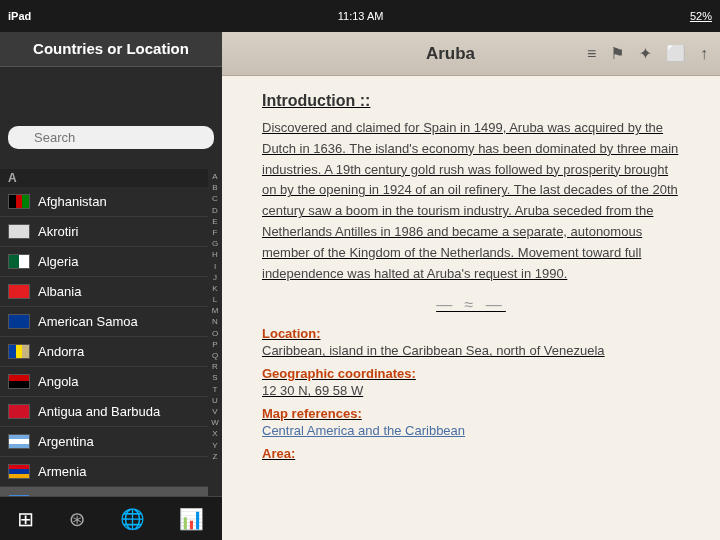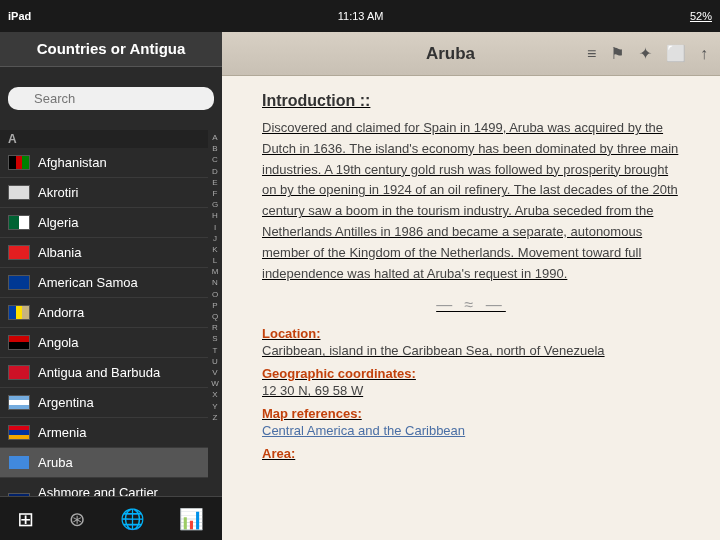--- a/index.html
+++ b/index.html
@@ -45,20 +45,21 @@
     }
     .sidebar-title {
       color: #fff;
       font-size: 15px;
       font-weight: bold;
     }
 
     .search-container {
       padding: 20px 8px;
       background: #2a2a2a;
+      margin-top: 39px;
     }
     .search-box {
       width: 100%;
       background: #f0f0f0;
       border: none;
       border-radius: 10px;
       padding: 4px 10px 4px 26px;
       font-size: 13px;
       color: #333;
       outline: none;
@@ -264,21 +265,21 @@
   <span class="status-center">11:13 AM</span>
   <span class="status-right">
     <span>52%</span>
   </span>
 </div>
 
 <div class="main-container">
 
   <div class="sidebar">
     <div class="sidebar-header">
-      <span class="sidebar-title">Countries or Antigua</span>
+      <span class="sidebar-title">Countries or Location</span>
     </div>
     <div class="search-container">
       <div class="search-wrapper">
         <span class="search-icon-inner">🔍</span>
         <input class="search-box" type="text" placeholder="Search" style="">
       </div>
     </div>
     <div class="sidebar-body">
       <div class="country-list">
         <div class="section-header">A</div>

